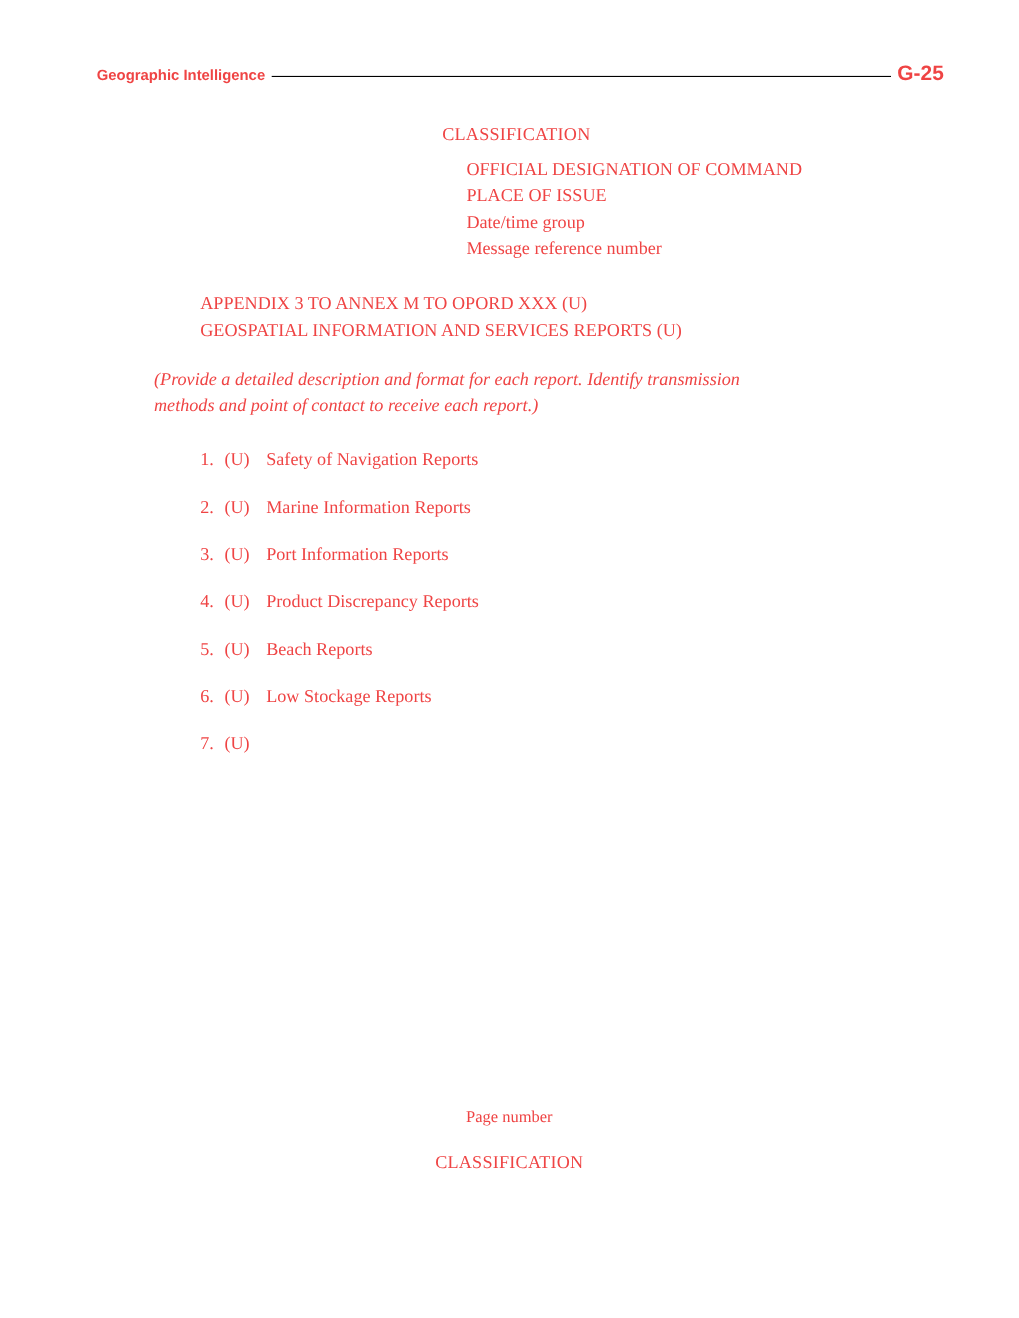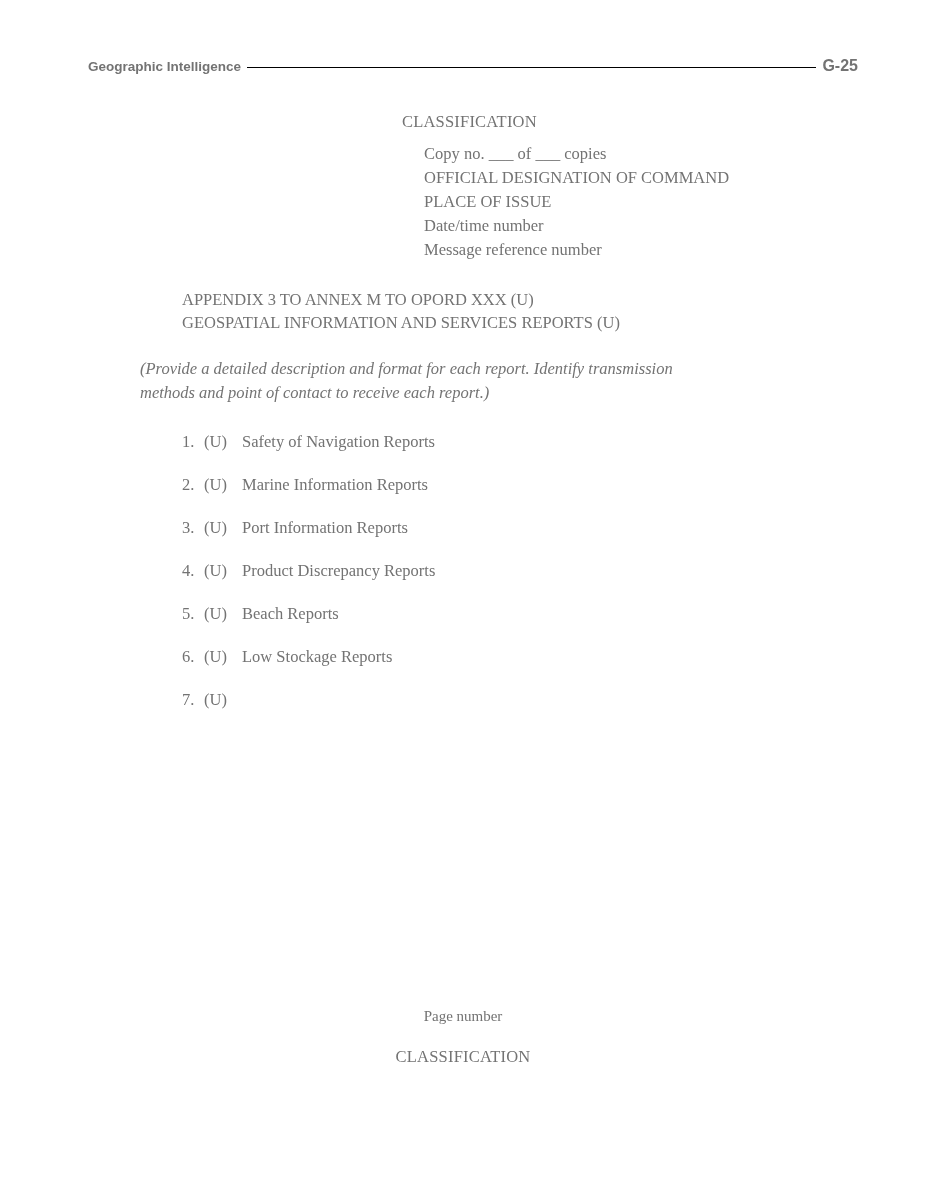--- a/index.html
+++ b/index.html
@@ -6,21 +6,21 @@
     margin: 0;
     padding: 0;
     background: #ffffff;
   }
   .page {
     position: relative;
     width: 924px;
     height: 1198px;
     background: #ffffff;
     font-family: "Liberation Serif", serif;
-    color: #737373;
+    color: #ef4444;
     overflow: hidden;
   }
 
   
   .header {
     position: absolute;
     left: 88px;
     top: 57px;
     width: 770px;
     display: flex;
@@ -34,21 +34,21 @@
     padding-right: 6px;
   }
   .header-rule {
     flex: 1 1 auto;
     height: 0;
     border-top: 1.6px solid #000;
     margin: 2px 6px 0 0;
   }
   .header-page {
     white-space: nowrap;
-    font-size: 16px;
+    font-size: 19px;
   }
 
   
   .body-wrap {
     position: absolute;
     left: 88px;
     top: 110px;
     width: 770px;
     font-size: 16.5px;
     line-height: 1.45;
@@ -132,24 +132,23 @@
     <span class="header-title">Geographic Intelligence</span>
     <span class="header-rule"></span>
     <span class="header-page">G-25</span>
   </div>
 
   <div class="body-wrap">
 
     <div class="classification-top">CLASSIFICATION</div>
 
     <div class="heading-block">
-      <div>Copy no. ___ of ___ copies</div>
       <div>OFFICIAL DESIGNATION OF COMMAND</div>
       <div>PLACE OF ISSUE</div>
-      <div>Date/time number</div>
+      <div>Date/time group</div>
       <div>Message reference number</div>
     </div>
 
     <div class="appendix-line">
       <span class="ul">APPENDIX 3 TO ANNEX M TO OPORD XXX (U)</span>
     </div>
 
     <div class="title-line">GEOSPATIAL INFORMATION AND SERVICES REPORTS (U)</div>
 
     <div class="instruction">(Provide a detailed description and format for each report. Identify transmission methods and point of contact to receive each report.)</div>

